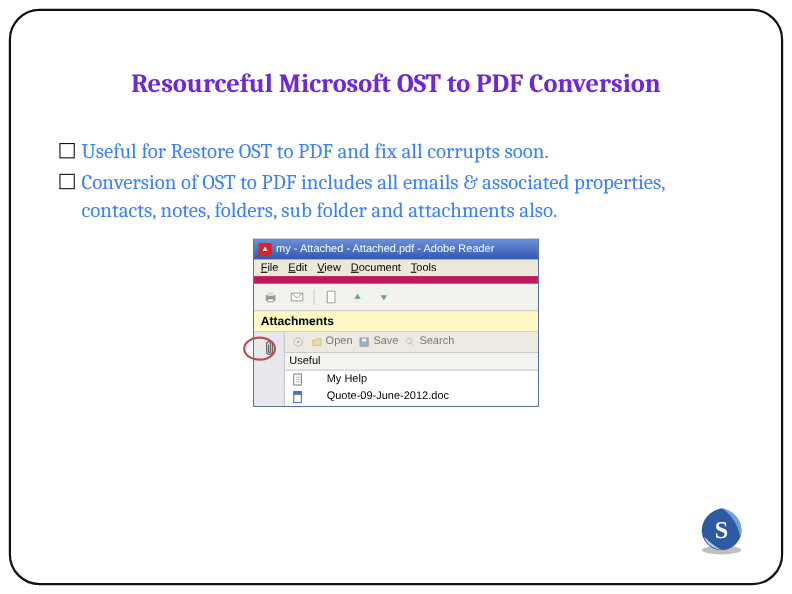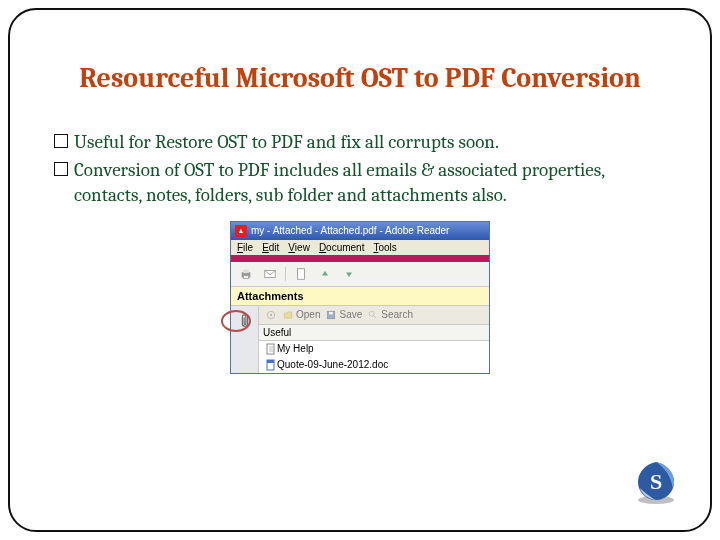--- a/index.html
+++ b/index.html
@@ -13,29 +13,29 @@
   }
   .slide {
     position: absolute;
     top: 8px; left: 8px; right: 8px; bottom: 8px;
     border: 2px solid #111;
     border-radius: 28px;
     padding: 24px 36px 20px 36px;
   }
   .title {
     text-align: center;
-    font-size: 28px;
+    font-size: 24px;
     font-weight: bold;
-    color: #c2410c;
+    color: #6d28d9;
     margin-top: 28px;
     margin-bottom: 36px;
   }
   .bullets {
     font-size: 19px;
-    color: #14532d;
+    color: #3b82f6;
     line-height: 1.35;
     padding: 0 8px 0 8px;
   }
   .bullet {
     display: flex;
     margin-bottom: 2px;
   }
   .bullet .mark {
     flex: 0 0 auto;
     width: 14px;
@@ -152,21 +152,21 @@
     display: flex;
     background: #f4f4f0;
     border-bottom: 1px solid #c9c9c9;
     font-size: 10px;
   }
   .attach-cols .col-name { flex: 1; padding: 2px 6px; border-right: 1px solid #c9c9c9; }
   .attach-cols .col-desc { width: 48px; padding: 2px 4px; }
   .file-row {
     display: flex;
     align-items: center;
-    gap: 0;
+    gap: 20px;
     padding: 2px 6px;
     font-size: 10px;
   }
   .file-row .icon { width: 12px; height: 12px; display: inline-flex; }
   .corner-logo {
     position: absolute;
     right: 30px;
     bottom: 24px;
     width: 48px; height: 48px;
   }

